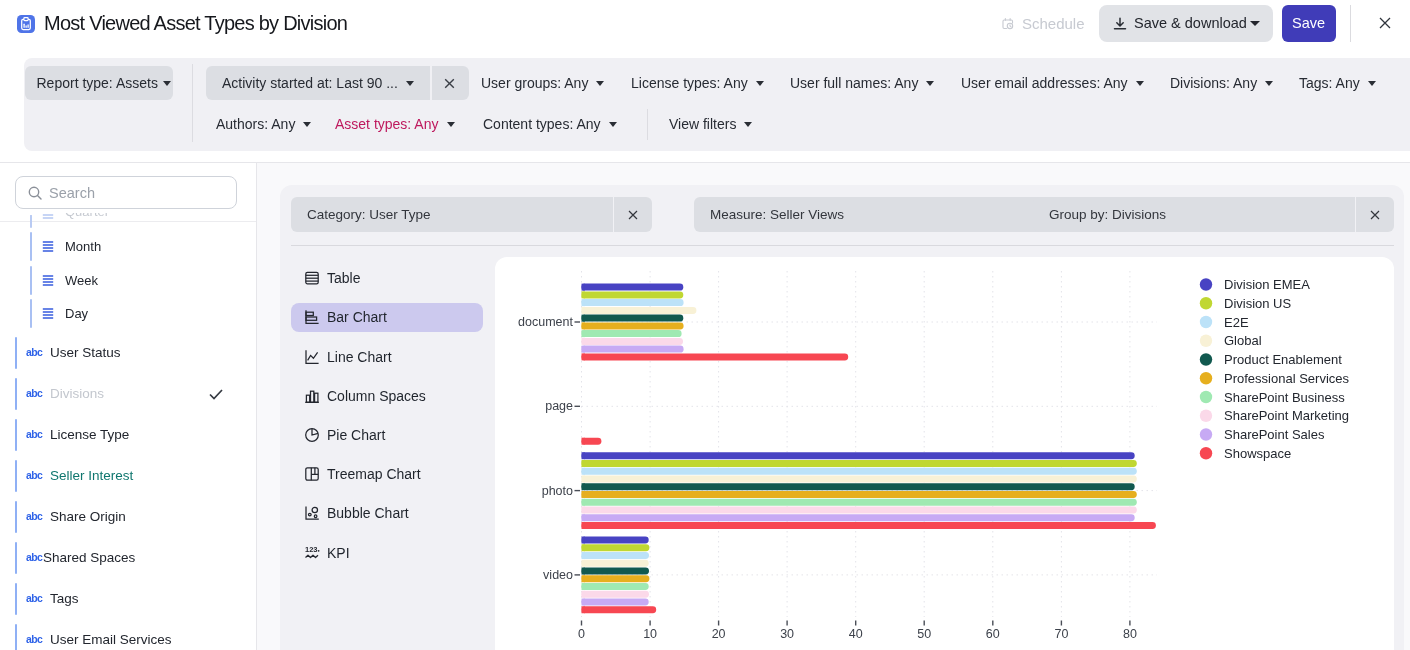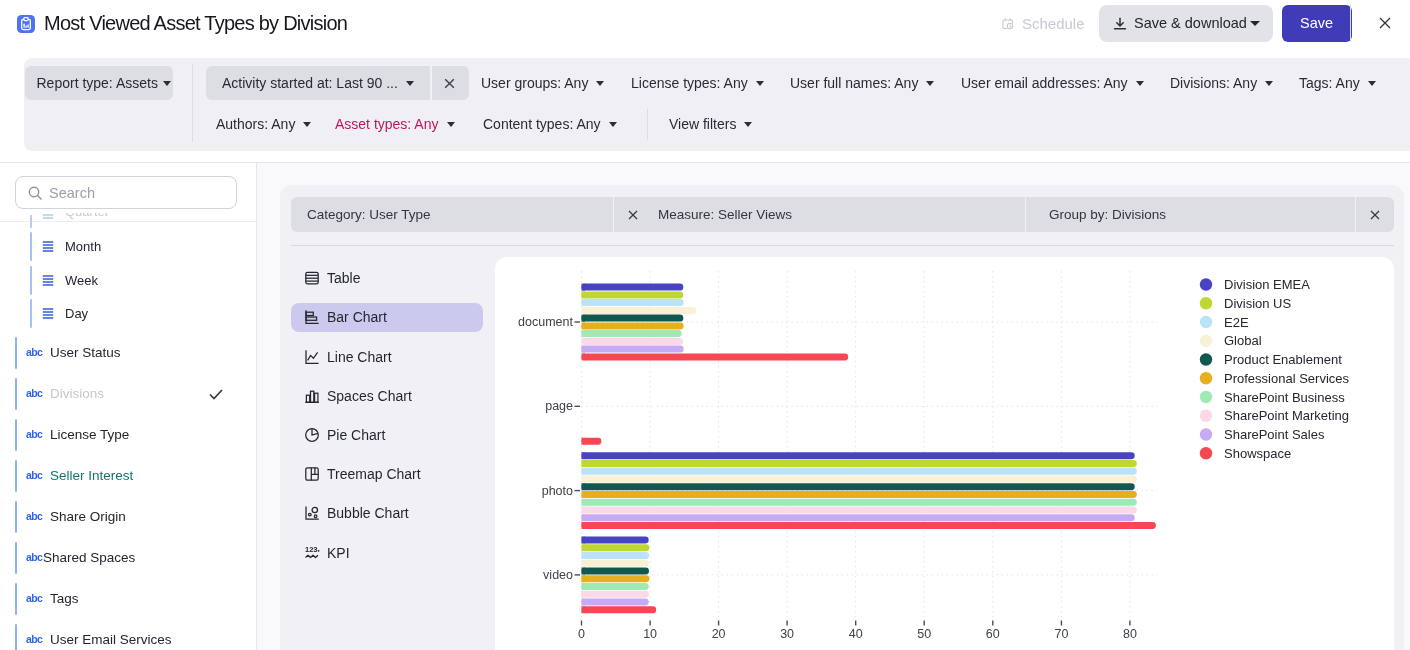--- a/index.html
+++ b/index.html
@@ -27,21 +27,21 @@
 <span class="abs" style="left:1022px;top:15px;font-size:15px;color:#c7cad1">Schedule</span>
 <div class="abs" style="left:1099px;top:4.5px;width:174px;height:37px;background:#e1e3e7;border-radius:8px">
   <svg width="16" height="16" viewBox="0 0 16 16" style="position:absolute;left:13;top:11">
       <g stroke="#2a2e35" stroke-width="1.5" fill="none" stroke-linecap="round" stroke-linejoin="round">
         <path d="M8 2.2 v7.6 M4.8 6.8 L8 10 l3.2 -3.2 M2.5 12.8 h11"></path>
       </g>
     </svg>
   <span style="position:absolute;left:35px;top:50%;transform:translateY(-50%);font-size:14.5px;color:#23262d">Save &amp; download</span>
   <span style="position:absolute;right:13px;top:16px;width:0;height:0;border-left:5px solid transparent;border-right:5px solid transparent;border-top:5.5px solid #23262d"></span>
 </div>
-<div class="abs" style="left:1281.5px;top:4.5px;width:70px;height:37px;background:#403cb8;border-radius:6px">
+<div class="abs" style="left:1281.5px;top:4.5px;width:54px;height:37px;background:#403cb8;border-radius:6px">
   <span style="position:absolute;left:50%;top:50%;transform:translate(-50%,-50%);font-size:14.5px;color:#fff">Save</span>
 </div>
 <div class="abs" style="left:1350px;top:5px;width:1px;height:37px;background:#dbdbdf"></div>
 <svg width="12" height="12" viewBox="0 0 12 12" class="abs" style="left:1379px;top:17px">
     <path d="M1 1 L11 11 M11 1 L1 11" stroke="#2f343c" stroke-width="1.3"></path>
   </svg>
 
 <div class="abs" style="left:24px;top:57.5px;width:1386px;height:93px;background:#f0f0f4;border-radius:8px 0 0 8px"></div>
 <div class="abs" style="left:24.5px;top:66px;width:148px;height:34px;background:#dcdee3;border-radius:6px">
   <span style="position:absolute;left:12px;top:50%;transform:translateY(-50%);font-size:14px;color:#272b33;white-space:nowrap">Report type: Assets<span style="display:inline-block;width:0;height:0;border-left:4.5px solid transparent;border-right:4.5px solid transparent;border-top:5px solid #2a2e35;vertical-align:middle;margin-left:5px;position:relative;top:-1px"></span></span>
@@ -142,21 +142,21 @@
 
 <div class="abs" style="left:257px;top:163px;width:1153px;height:487px;background:#f9f9fb"></div>
 <div class="abs" style="left:280px;top:185px;width:1124px;height:465px;background:#f1f1f5;border-radius:12px 12px 0 0"></div>
 <div style="position:absolute;left:291px;top:196.5px;width:361px;height:35.5px;background:#dcdee3;border-radius:6px">
     <span style="position:absolute;left:16px;top:50%;transform:translateY(-50%);font-size:13.5px;color:#33363d">Category: User Type</span>
     <div style="position:absolute;right:38px;top:0;width:1px;height:100%;background:#f1f1f5"></div>
     <svg width="10" height="10" viewBox="0 0 10 10" style="position:absolute;right:14px;top:13px">
       <path d="M1 1 L9 9 M9 1 L1 9" stroke="#33363d" stroke-width="1.2"></path>
     </svg>
   </div>
-<div style="position:absolute;left:642px;top:196.5px;width:422px;height:35.5px;background:#dcdee3;border-radius:6px">
+<div style="position:absolute;left:694px;top:196.5px;width:422px;height:35.5px;background:#dcdee3;border-radius:6px">
     <span style="position:absolute;left:16px;top:50%;transform:translateY(-50%);font-size:13.5px;color:#33363d">Measure: Seller Views</span>
     <div style="position:absolute;right:38px;top:0;width:1px;height:100%;background:#f1f1f5"></div>
     <svg width="10" height="10" viewBox="0 0 10 10" style="position:absolute;right:14px;top:13px">
       <path d="M1 1 L9 9 M9 1 L1 9" stroke="#33363d" stroke-width="1.2"></path>
     </svg>
   </div>
 <div style="position:absolute;left:1033px;top:196.5px;width:361px;height:35.5px;background:#dcdee3;border-radius:6px">
     <span style="position:absolute;left:16px;top:50%;transform:translateY(-50%);font-size:13.5px;color:#33363d">Group by: Divisions</span>
     <div style="position:absolute;right:38px;top:0;width:1px;height:100%;background:#f1f1f5"></div>
     <svg width="10" height="10" viewBox="0 0 10 10" style="position:absolute;right:14px;top:13px">
@@ -196,21 +196,21 @@
   </div>
 <div style="position:absolute;left:291px;top:381.2px;width:192px;height:29px;border-radius:8px">
     <svg width="16" height="16" viewBox="0 0 16 16" style="position:absolute;left:13px;top:6.5px">
       <g fill="none" stroke="#23262e" stroke-width="1.25">
         <path d="M1.2 14.3 H14.8"></path>
         <rect x="2.4" y="7.2" width="3.3" height="7.1"></rect>
         <rect x="6.5" y="3.2" width="3.3" height="11.1"></rect>
         <rect x="10.6" y="5.2" width="3.3" height="9.1"></rect>
       </g>
     </svg>
-    <span style="position:absolute;left:36px;top:50%;transform:translateY(-50%);font-size:14px;color:#1f242c">Spaces Chart</span>
+    <span style="position:absolute;left:36px;top:50%;transform:translateY(-50%);font-size:14px;color:#1f242c">Column Spaces</span>
   </div>
 <div style="position:absolute;left:291px;top:420.4px;width:192px;height:29px;border-radius:8px">
     <svg width="16" height="16" viewBox="0 0 16 16" style="position:absolute;left:13px;top:6.5px">
       <g fill="none" stroke="#23262e" stroke-width="1.25">
         <circle cx="8" cy="8" r="6.3"></circle>
         <path d="M8 1.7 V8 L14.1 6.3"></path>
       </g>
     </svg>
     <span style="position:absolute;left:36px;top:50%;transform:translateY(-50%);font-size:14px;color:#1f242c">Pie Chart</span>
   </div>

